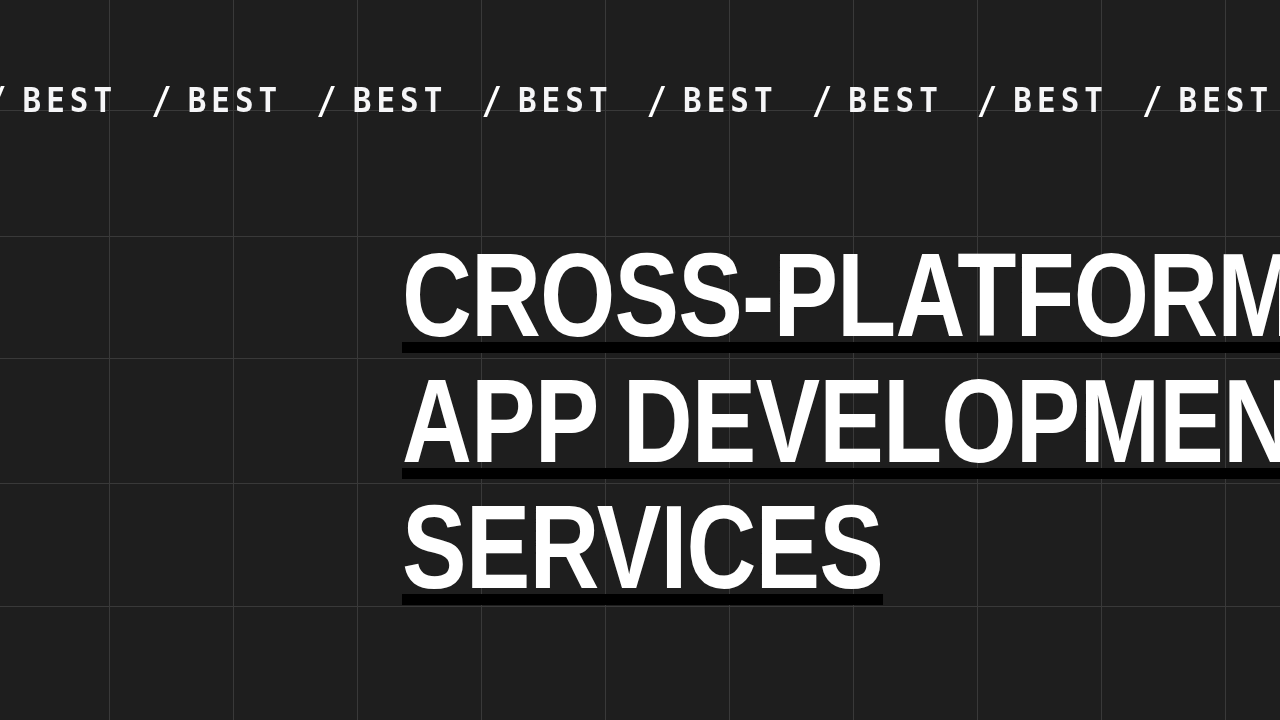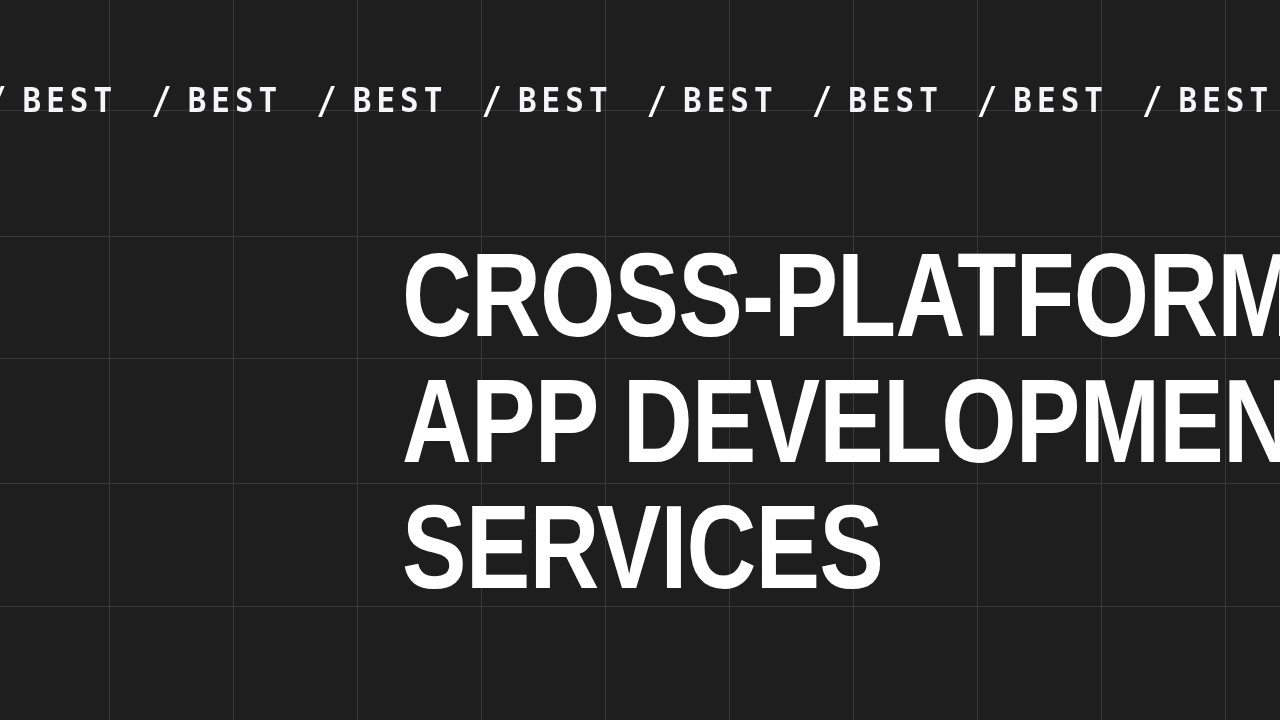--- a/index.html
+++ b/index.html
@@ -90,20 +90,21 @@
     padding-right:34px;
     transform:scaleY(1.1);
   }
 
   
   .headline {
     position:absolute;
     left:402px;
     top:232px;
     width:860px;
+    text-decoration:underline;
   }
   .headline-line {
     font-family:"Liberation Sans Narrow", "Liberation Sans", sans-serif;
     font-weight:700;
     font-size:118px;
     line-height:126px;
     color:#ffffff;
     text-transform:uppercase;
     letter-spacing:-1px;
     transform:scaleX(0.82);

